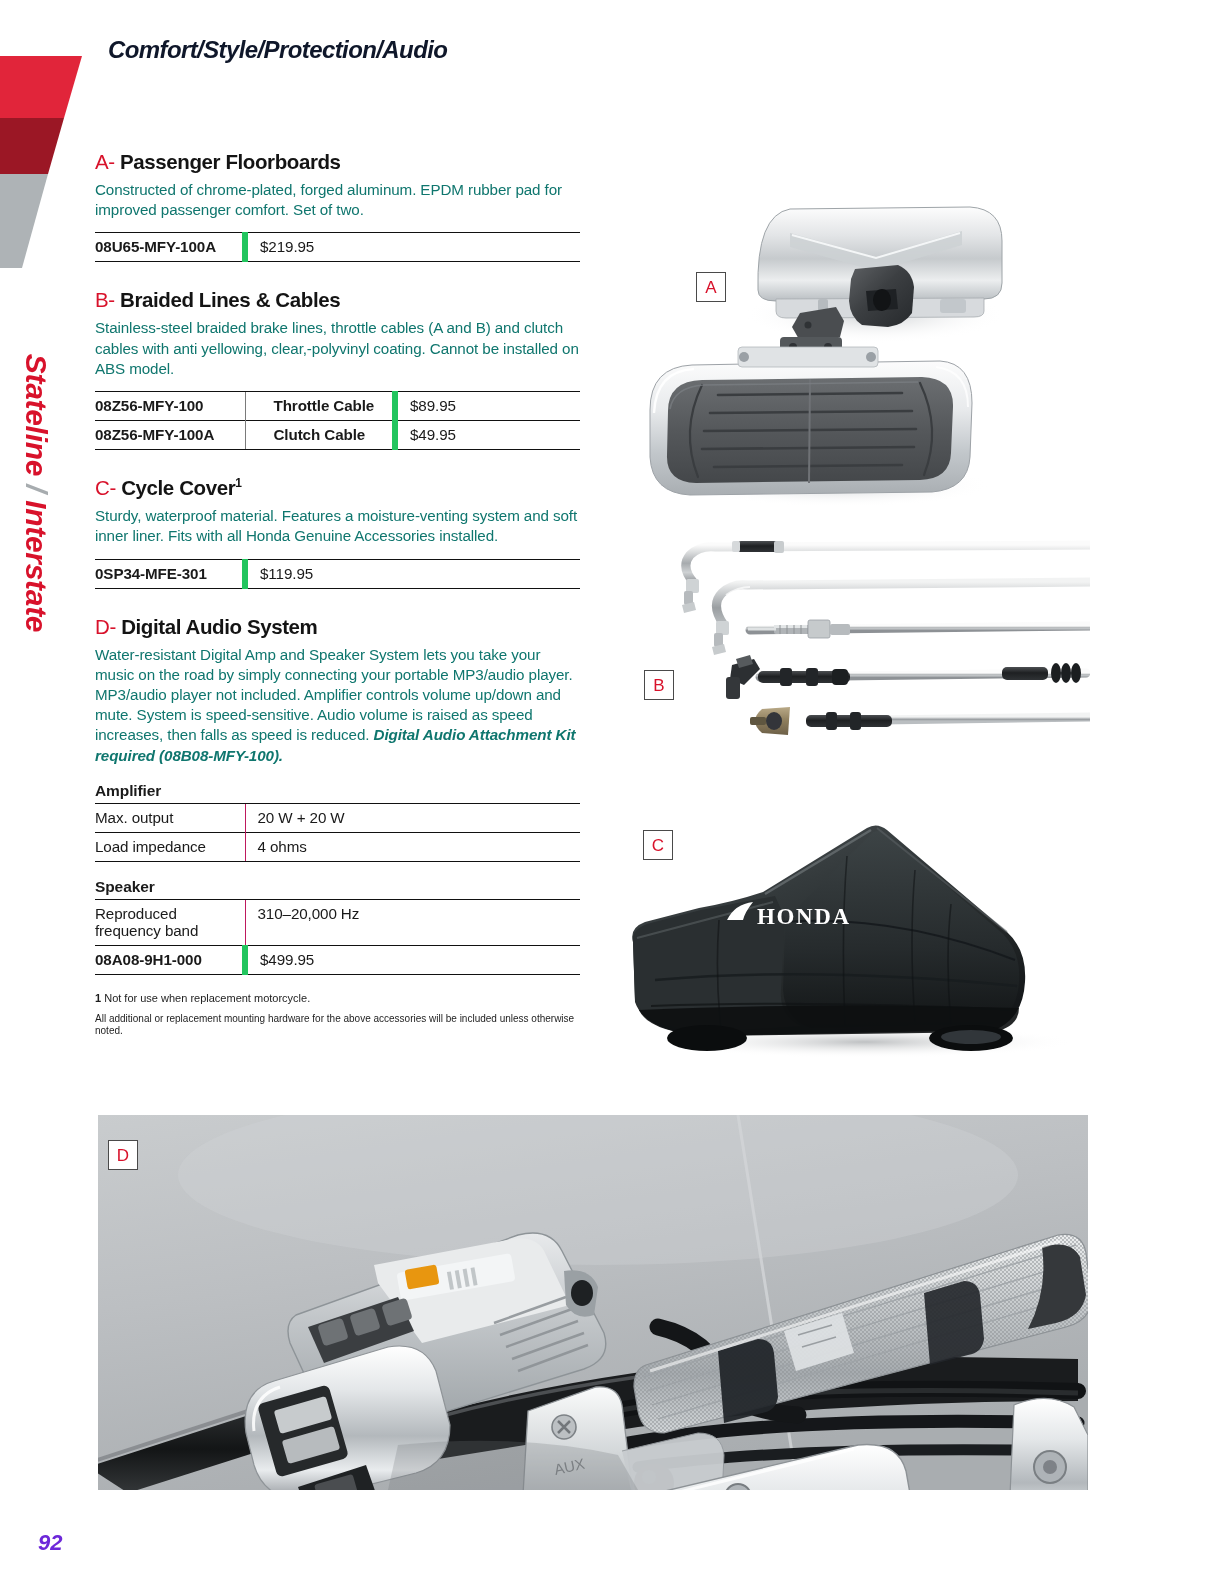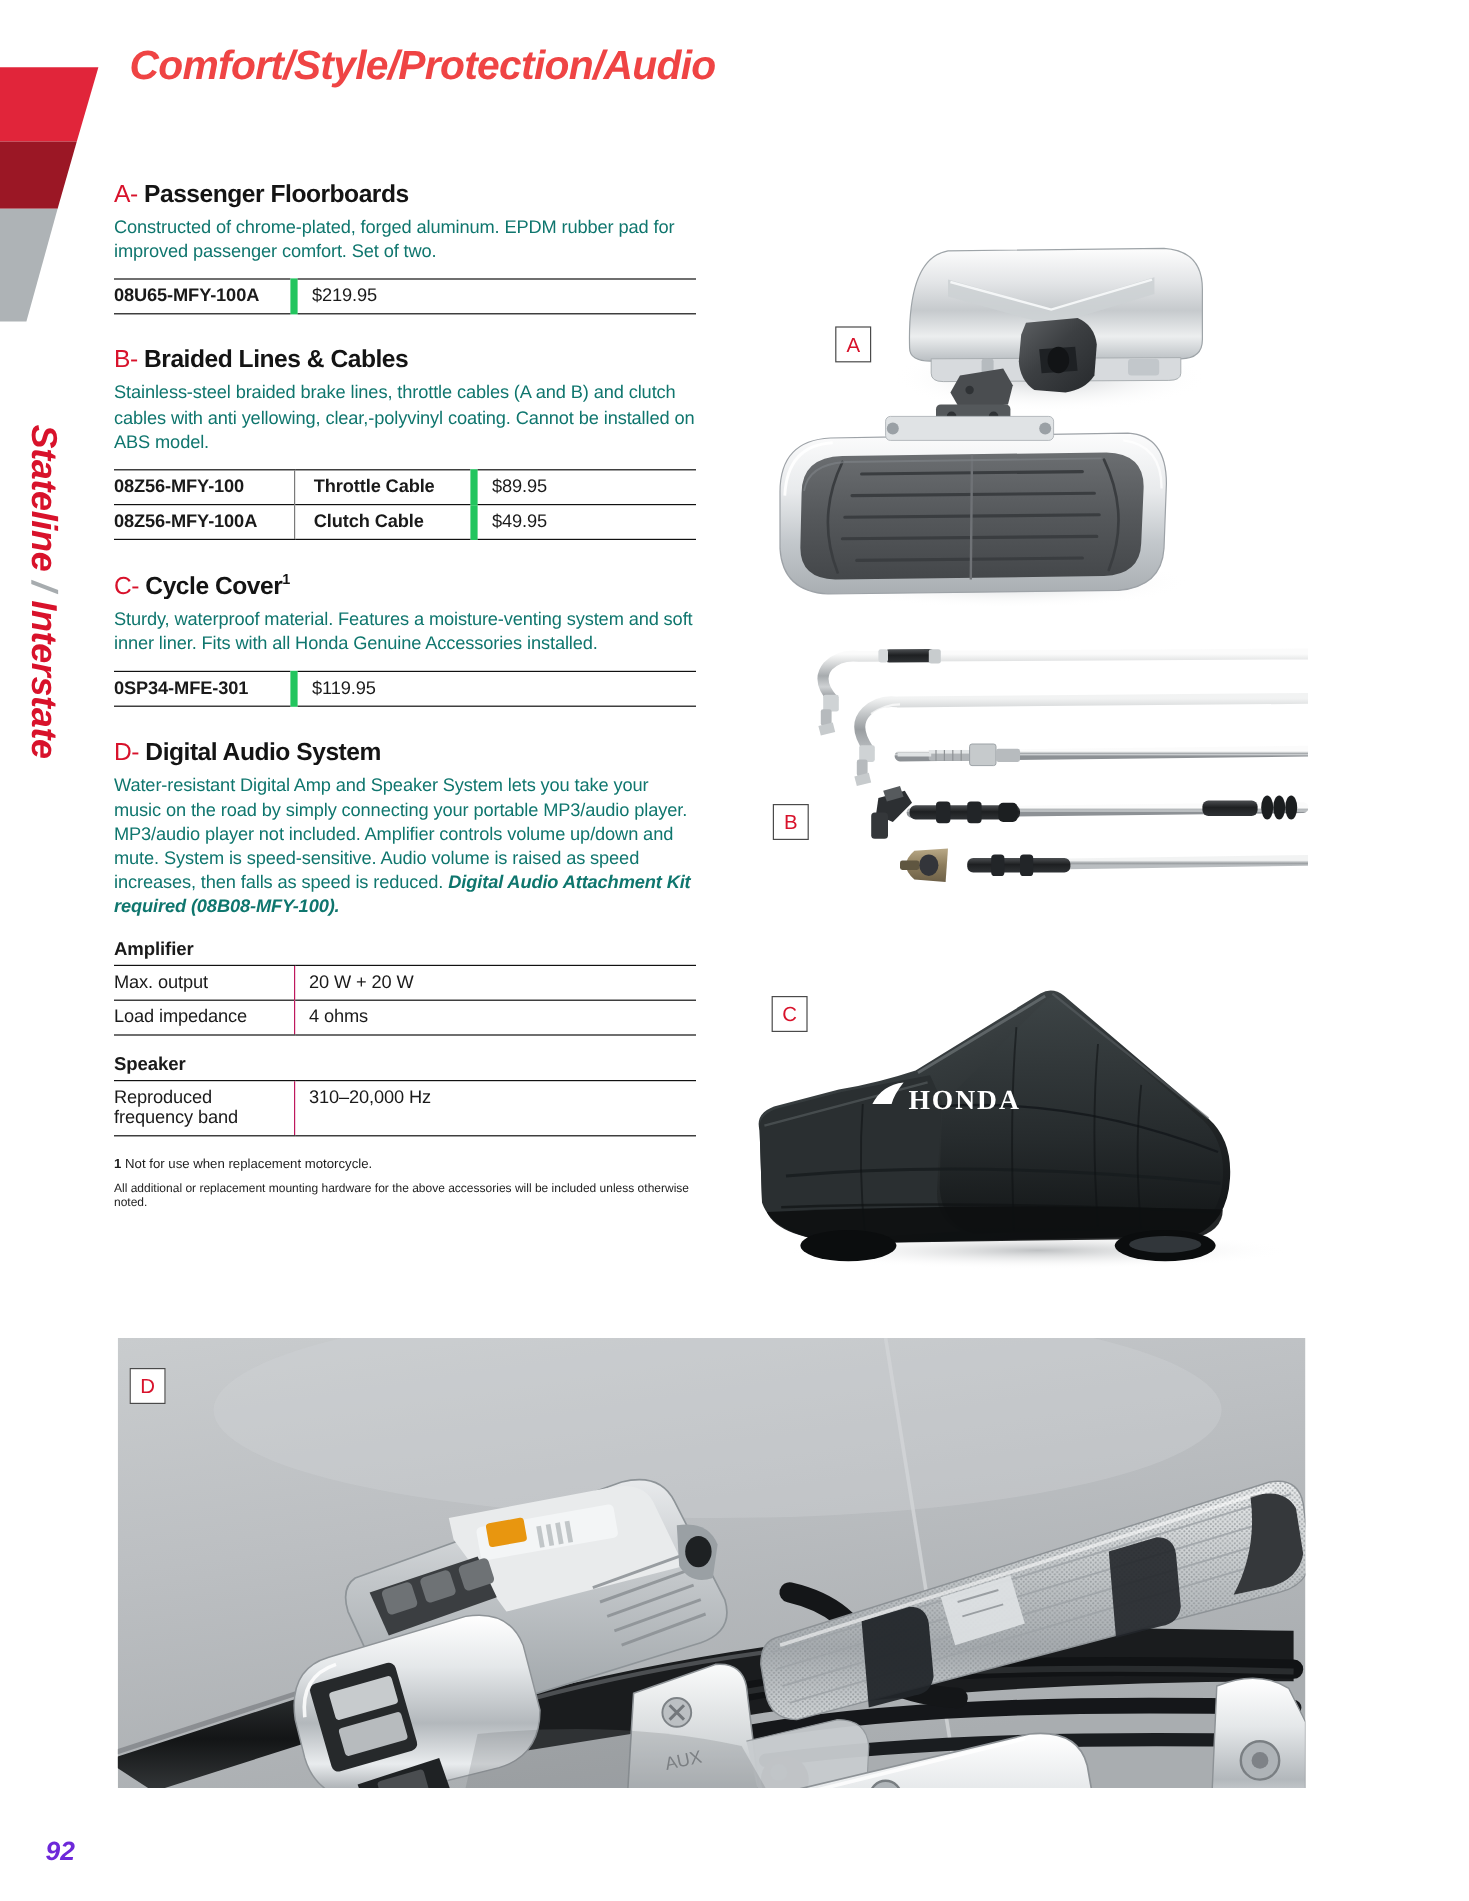--- a/index.html
+++ b/index.html
@@ -27,22 +27,22 @@
     font-size:30px; letter-spacing:-0.3px;
     white-space:nowrap;
     text-align:center;
   }
   .red-txt { color:#D8122B; }
   .gray-slash { color:#A7ACAF; font-weight:bold; }
 
   
   #page-header {
     position:absolute; left:108px; top:36px;
-    font-size:34px; font-weight:bold; font-style:italic;
-    color:#ef4444; letter-spacing:-0.6px;
+    font-size:24px; font-weight:bold; font-style:italic;
+    color:#0f172a; letter-spacing:-0.6px;
   }
 
   
   #left-col { position:absolute; left:95px; top:150px; width:485px; }
 
   .sec { margin-bottom:0; }
   .sec-head {
     font-size:20.5px; font-weight:bold; letter-spacing:-0.4px;
     margin:0 0 6px 0; color:#141414;
   }
@@ -60,21 +60,21 @@
   }
   table.spec td {
     padding:5px 0 6px 0;
     font-size:15.2px;
     border-top:1.6px solid #111;
     vertical-align:top;
     letter-spacing:-0.1px;
   }
   table.spec tr:last-child td { border-bottom:1.6px solid #111; }
   table.spec td.pn { font-weight:bold; width:150px; }
-  table.spec td.mid { font-weight:bold; width:150px; border-left:1px solid #7a7a7a; padding-left:16px; }
+  table.spec td.mid { font-weight:bold; width:150px; border-left:1px solid #7a7a7a; padding-left:28px; }
   table.spec td.val { border-left:1px solid #be185d; padding-left:12px; }
   table.spec td.price { border-left:6px solid #22c55e; padding-left:12px; }
   table.spec td.lbl { width:150px; font-weight:normal; }
 
   .subhead {
     font-size:15.5px; font-weight:bold; margin:16px 0 3px 0; letter-spacing:-0.1px;
   }
   table.spec.tight { margin-bottom:8px; }
   table.spec.last { margin-bottom:16px; }
 
@@ -208,20 +208,24 @@
     </tbody>
       </table>
 
     <div class="subhead">Speaker</div>
     <table class="spec last">
       <tbody>
           <tr>
         <td class="lbl">Reproduced frequency band</td>
         <td class="val">310–20,000 Hz</td>
       </tr>
+      <tr>
+        <td class="pn">08A08-9H1-000</td>
+        <td class="price">$499.95</td>
+      </tr>
     </tbody>
       </table>
   </div>
 
   <p class="fnote1"><b>1</b><span> Not for use when replacement motorcycle.</span></p>
   <p class="fnote2">All additional or replacement mounting hardware for the above accessories will be included unless otherwise noted.</p>
 </div>
 
 <div class="callout" style="left:696px; top:272px;">A</div>
 <div class="callout" style="left:644px; top:670px;">B</div>

